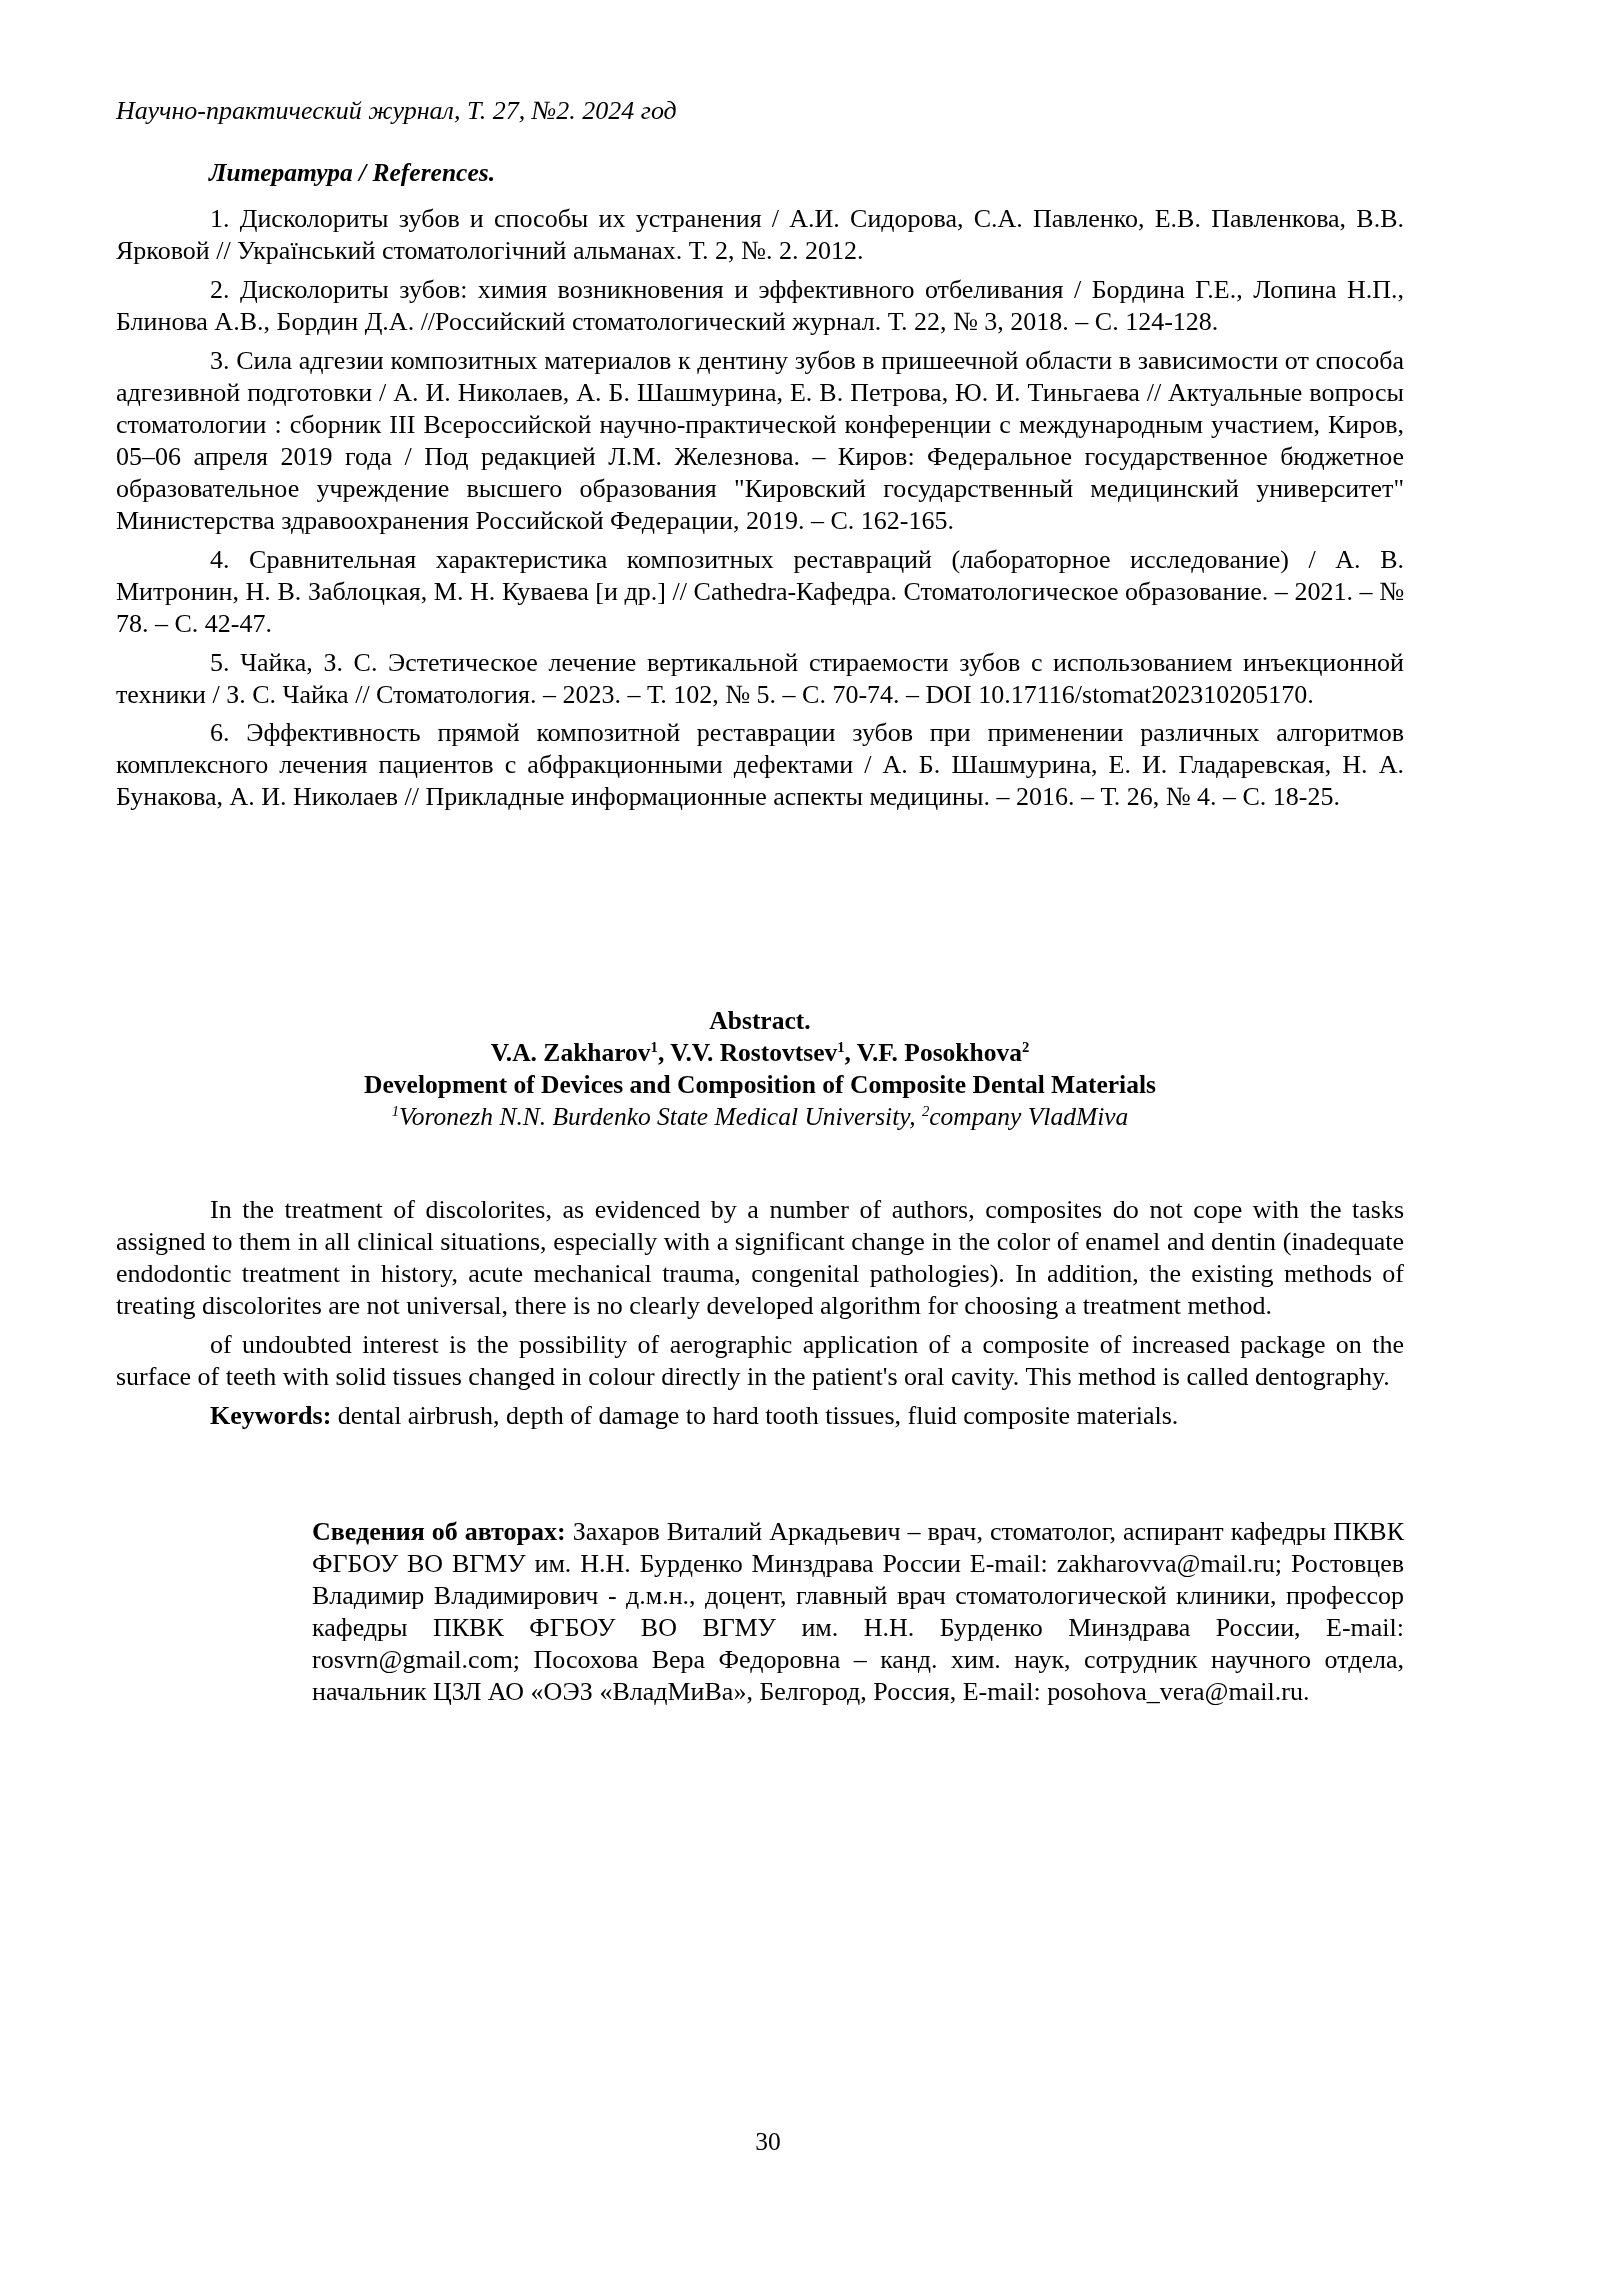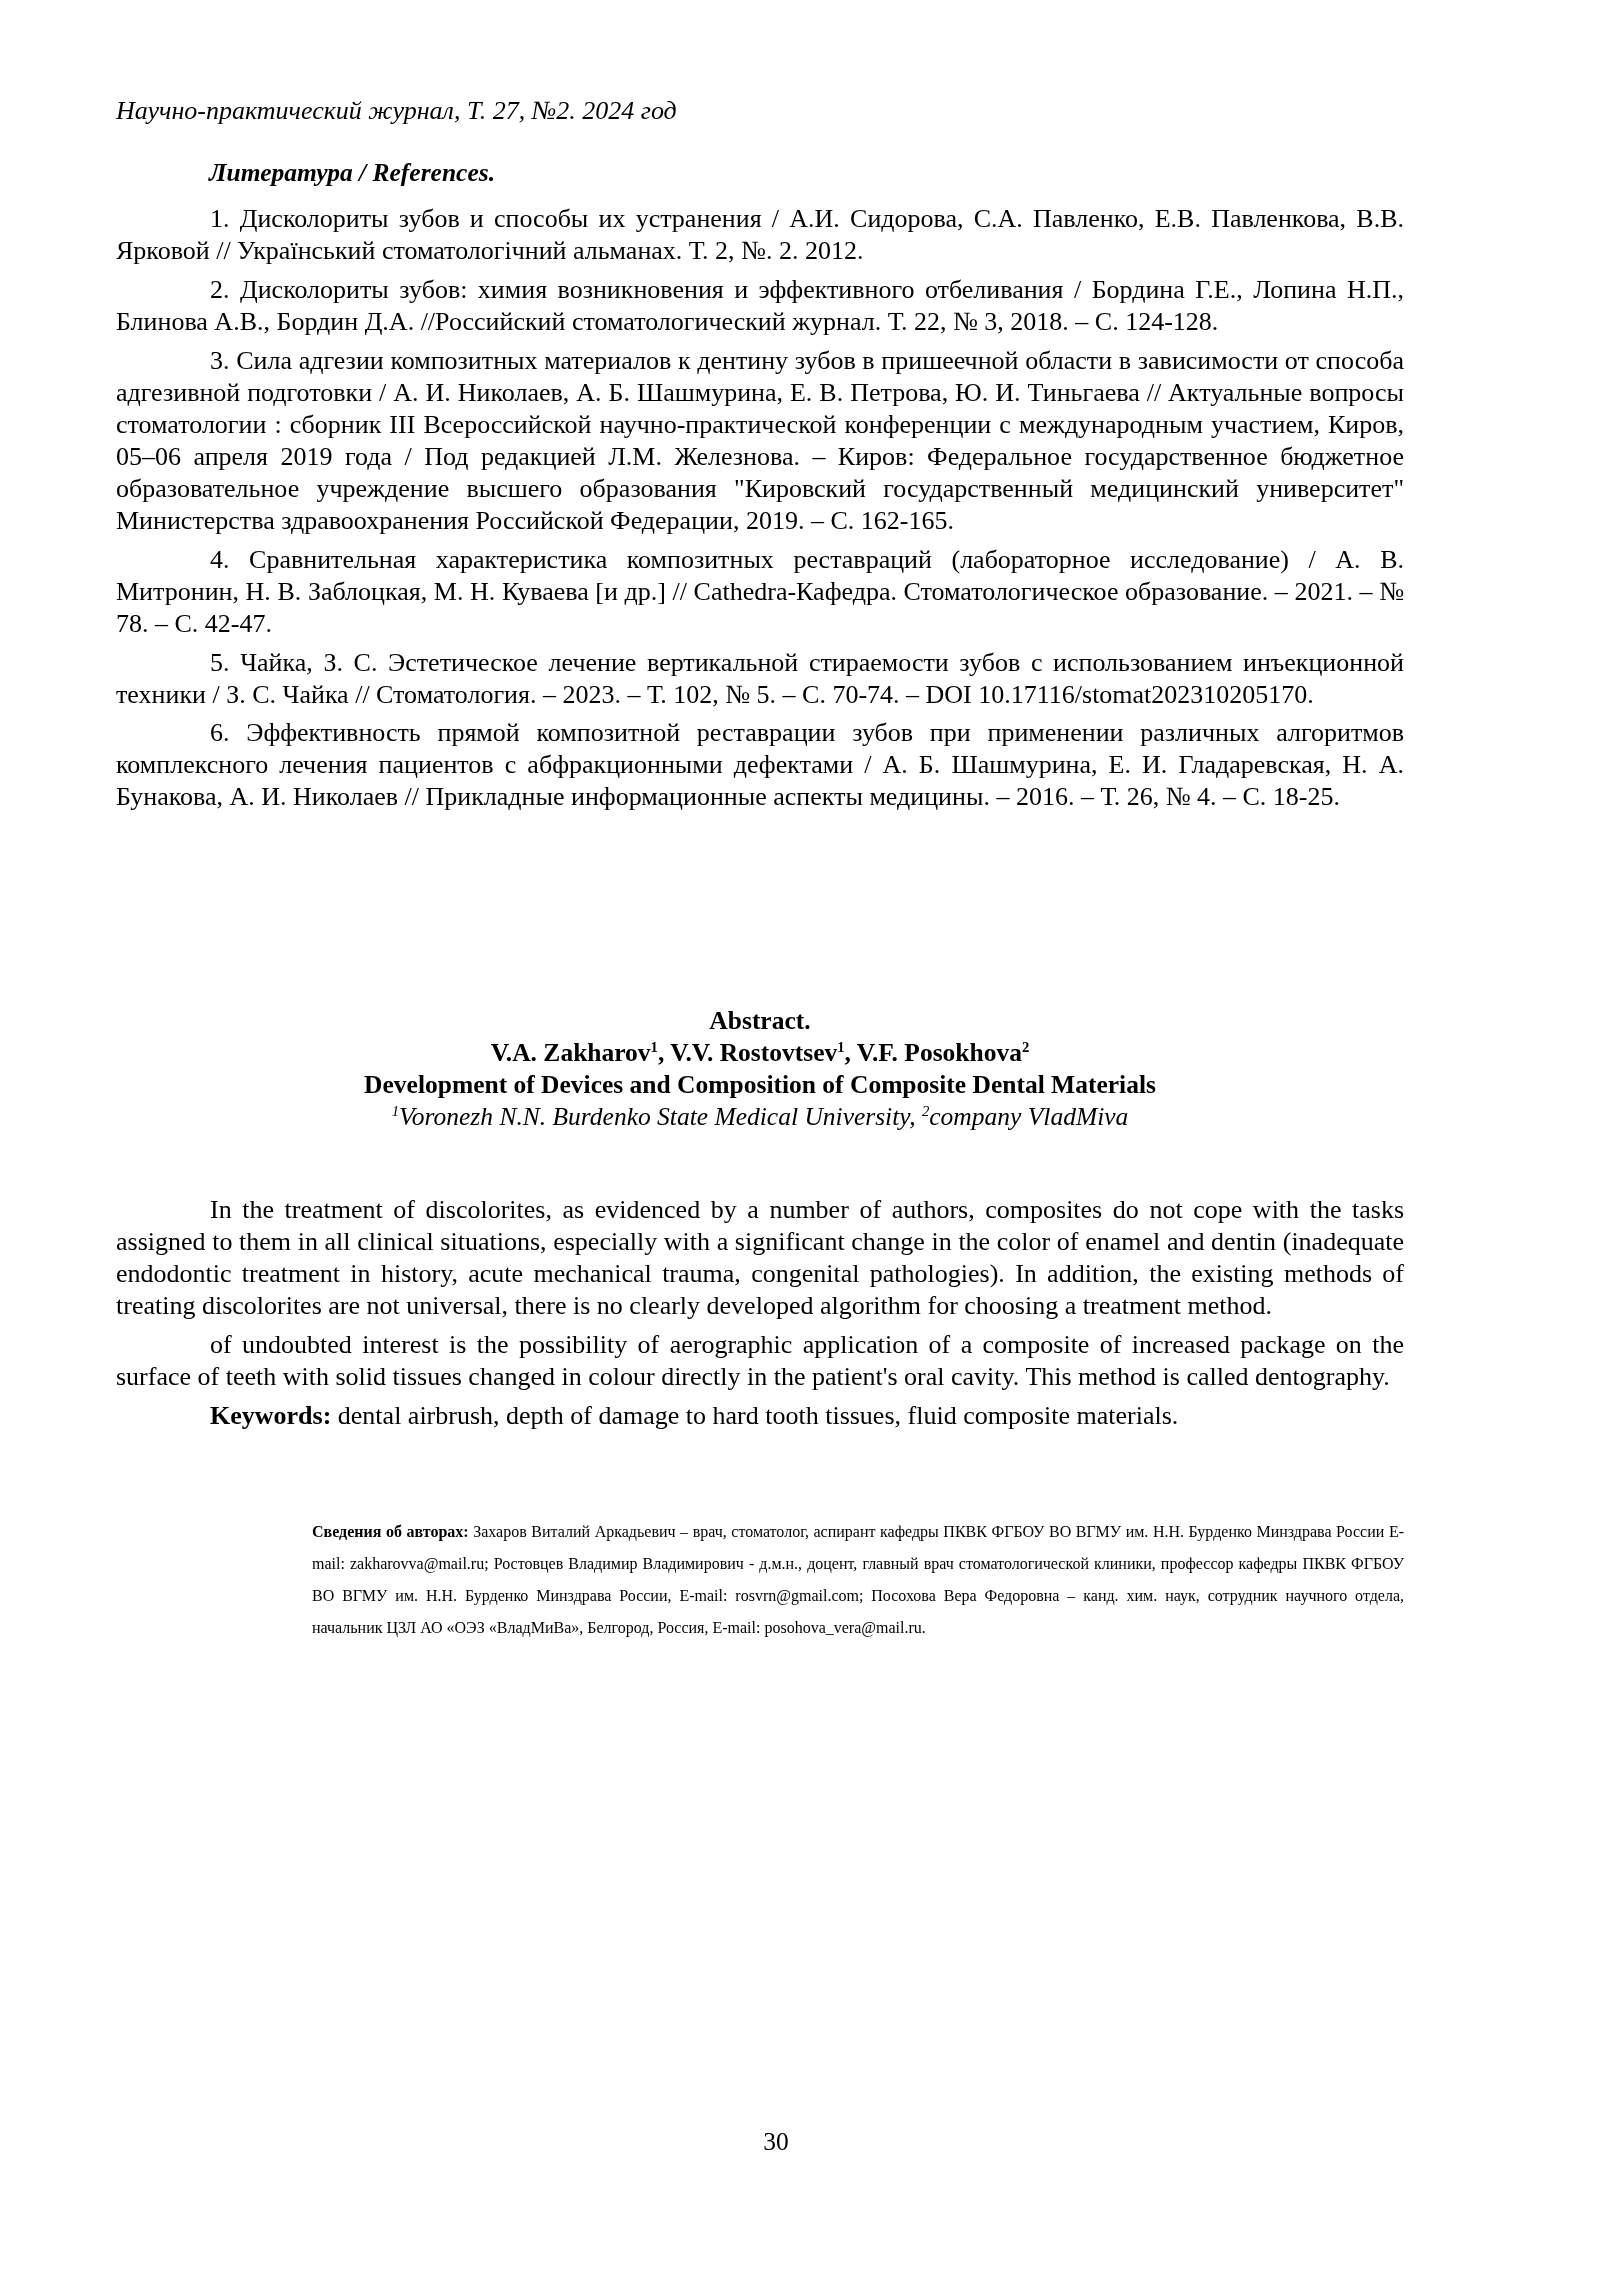--- a/index.html
+++ b/index.html
@@ -9,23 +9,23 @@
   .running-header { position: absolute; top: 96px; left: 0; font-style: italic; font-size: 26px; }
   .refs-title { position: absolute; top: 158px; left: 93px; font-size: 25.5px; font-weight: bold; font-style: italic; }
   .refs { position: absolute; top: 203px; left: 0; width: 1288px; }
   .para { font-size: 26px; line-height: 32px; text-align: justify; text-indent: 94px; margin: 0 0 6.9px 0; }
   .abstract-block { position: absolute; top: 1005px; left: 0; width: 1288px; text-align: center; }
   .abstract-block .t { font-size: 25.5px; line-height: 32px; font-weight: bold; }
   .abstract-block .aff { font-size: 25.5px; line-height: 32px; font-style: italic; }
   sup { font-size: 14.7px; vertical-align: super; line-height: 0; }
   .abstract-body { position: absolute; top: 1194px; left: 0; width: 1288px; }
   .kw { font-size: 26px; line-height: 32px; text-indent: 94px; margin: 0 0 3.9px 0; }
-  .authors-info { position: absolute; top: 1516px; left: 196px; width: 1092px; font-size: 16px; line-height: 32px; text-align: justify; margin: 0; }
+  .authors-info { position: absolute; top: 1516px; left: 196px; width: 1092px; font-size: 26px; line-height: 32px; text-align: justify; margin: 0; }
   b { font-weight: bold; }
-  .page-number { position: absolute; top: 2127px; left: 16px; width: 1288px; text-align: center; font-size: 25.5px; }
+  .page-number { position: absolute; top: 2127px; left: 8px; width: 1288px; text-align: center; font-size: 25.5px; }
 </style>
 </head>
 <body>
 
 <div class="page">
 
   <div class="running-header">Научно-практический журнал, Т. 27, №2. 2024 год</div>
 
   <div class="refs-title">Литература / References.</div>
 

